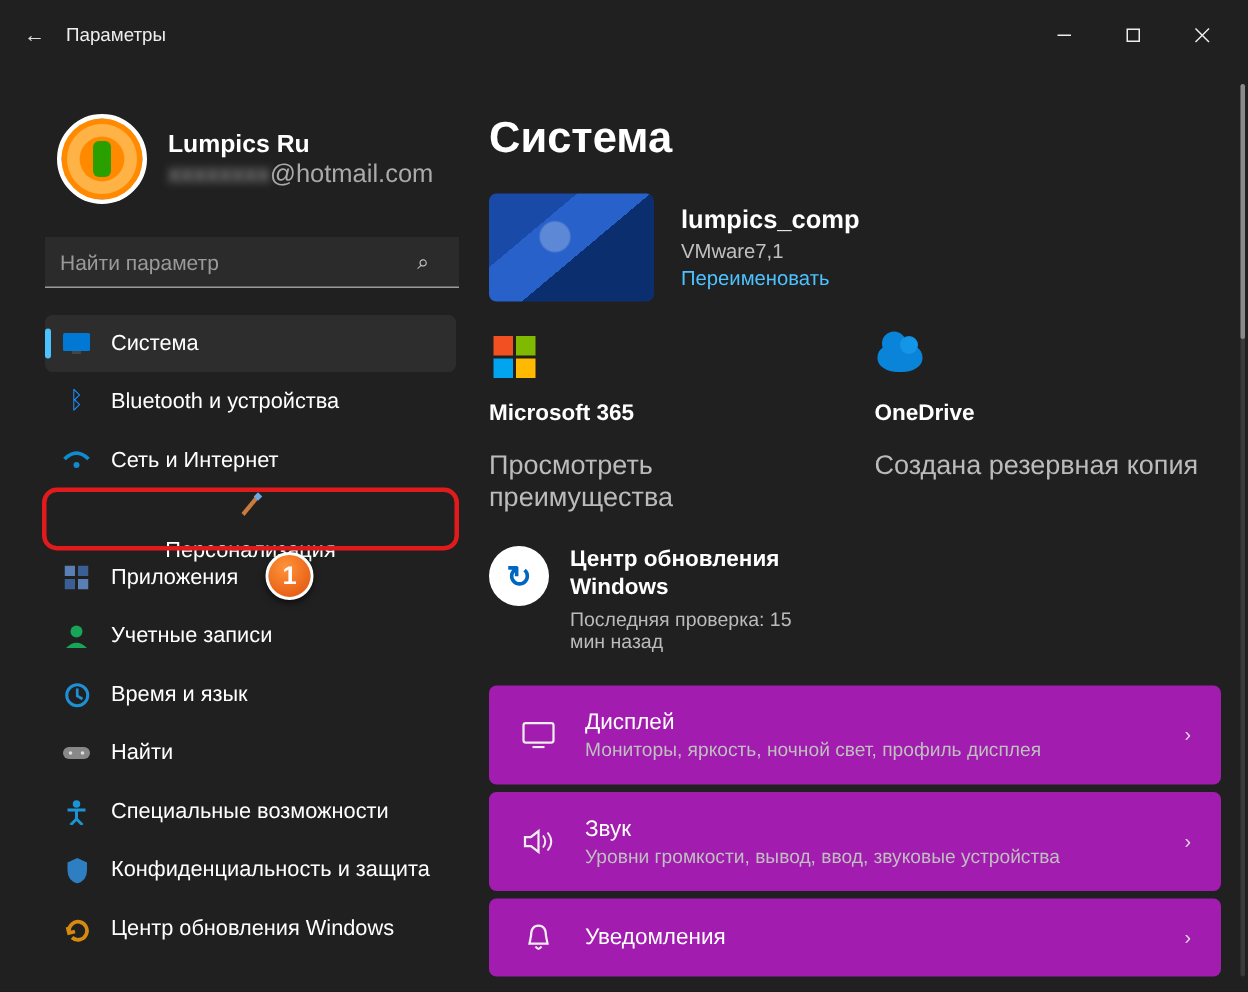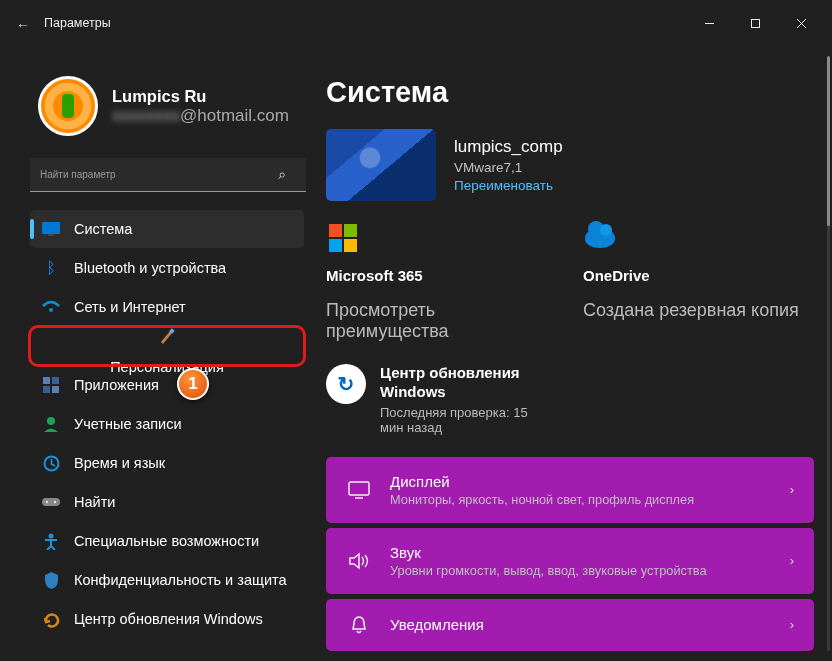--- a/index.html
+++ b/index.html
@@ -11,37 +11,37 @@
   .win-controls { margin-left: auto; display: flex; }
   .win-btn { width: 46px; height: 40px; display: flex; align-items: center; justify-content: center; color: #eee; font-size: 11px; }
   .body { flex: 1; display: flex; overflow: hidden; }
   .sidebar { width: 312px; padding: 0 8px 0 30px; display: flex; flex-direction: column; gap: 0; }
   .profile { display: flex; align-items: center; gap: 14px; padding: 30px 0 18px 8px; }
   .avatar { width: 60px; height: 60px; border-radius: 50%; background: radial-gradient(circle at 50% 50%, #ff8a00 0 38%, #ffb347 40% 60%, #ff8a00 62% 100%); border: 3px solid #fff; position: relative; overflow: hidden; }
   .avatar::after { content:""; position:absolute; inset:15px 21px 15px 21px; background:#2aa000; border-radius:4px; box-shadow: -11px 0 0 -6px #2aa000, 11px 0 0 -6px #2aa000; }
   .profile-name { color: #fff; font-size: 16.5px; font-weight: 600; }
   .profile-email { color: #aaa; font-size: 17px; filter: blur(0.4px); }
   .search-wrap { position: relative; margin: 4px 0 18px 0; }
-  .search { width: 276px; height: 34px; background: #2b2b2b; border: none; border-bottom: 1.5px solid #9a9a9a; color: #c4b5fd; padding: 0 36px 0 10px; font-size: 10px; outline: none; }
+  .search { width: 276px; height: 34px; background: #2b2b2b; border: none; border-bottom: 1.5px solid #9a9a9a; color: #c4b5fd; padding: 0 36px 0 10px; font-size: 14px; outline: none; }
   .search::placeholder { color: #9a9a9a; }
   .search-icon { position: absolute; right: 18px; top: 8px; color: #ccc; font-size: 14px; }
   .nav { display: flex; flex-direction: column; gap: 1px; }
   .nav-item { display: flex; align-items: center; gap: 14px; height: 38px; padding: 0 12px; color: #fff; font-size: 14.5px; border-radius: 5px; position: relative; }
   .nav-item.active { background: #2d2d2d; }
   .nav-item.active::before { content: ""; position: absolute; left: 0; top: 9px; bottom: 9px; width: 3.5px; background: #4cc2ff; border-radius: 3px; }
   .nav-item.highlight { outline: 3.5px solid #e11b1b; outline-offset: -1px; border-radius: 8px; flex-direction: column; }
   .nav-icon { width: 18px; height: 18px; display: flex; align-items: center; justify-content: center; font-size: 16px; }
   .badge { position: absolute; width: 32px; height: 32px; border-radius: 50%; background: radial-gradient(circle at 40% 30%, #ff933a, #e0500a); color: #fff; display: flex; align-items: center; justify-content: center; font-weight: 700; font-size: 17px; border: 2.5px solid #fff; box-shadow: 0 2px 5px rgba(0,0,0,0.6); left: 177px; top: 368px; z-index: 50; }
   .main { flex: 1; padding: 0 14px 0 10px; overflow: hidden; position: relative; }
   .main-scroll { overflow: hidden; height: 100%; }
   .main h1 { color: #fff; font-size: 29px; font-weight: 600; margin: 30px 0 20px 4px; }
   .hero { display: flex; gap: 18px; align-items: center; margin: 4px 0 20px 4px; }
   .thumb { width: 110px; height: 72px; border-radius: 5px; background: linear-gradient(140deg, #1a4aa8 0 30%, #2861c9 30% 55%, #0b2e6f 55% 100%); position: relative; overflow: hidden; }
   .thumb::after { content:""; position:absolute; inset:0; background: radial-gradient(circle at 40% 40%, rgba(255,255,255,0.25) 0 12%, transparent 14%); }
-  .hero-txt .h1 { color: #fff; font-size: 17px; font-weight: 400; }
+  .hero-txt .h1 { color: #fff; font-size: 17px; font-weight: 700; }
   .hero-txt .h2 { color: #c0c0c0; font-size: 13.5px; margin-top: 3px; }
   .hero-txt .h3 { color: #4cc2ff; font-size: 13.5px; margin-top: 3px; }
   .cards-row { display: flex; gap: 22px; margin: 8px 0 22px 4px; }
   .card-sm { display: flex; gap: 12px; align-items: flex-start; width: 250px; flex-direction: column; }
   .card-sm .ci { width: 34px; height: 34px; display:flex; align-items:center; justify-content:center; }
   .card-sm .ct1 { color:#fff; font-size: 15px; font-weight:600; }
   .card-sm .ct2 { color:#bbb; font-size: 18px; margin-top:16px; }
   .ms-logo { width:28px; height:28px; display:grid; grid-template:1fr 1fr/1fr 1fr; gap:2px; }
   .ms-logo div:nth-child(1){background:#f25022}.ms-logo div:nth-child(2){background:#7fba00}.ms-logo div:nth-child(3){background:#00a4ef}.ms-logo div:nth-child(4){background:#ffb900}
   .cloud { width:30px; height:20px; border-radius:50% 50% 45% 45%; background:#0a84d8; position:relative; }

